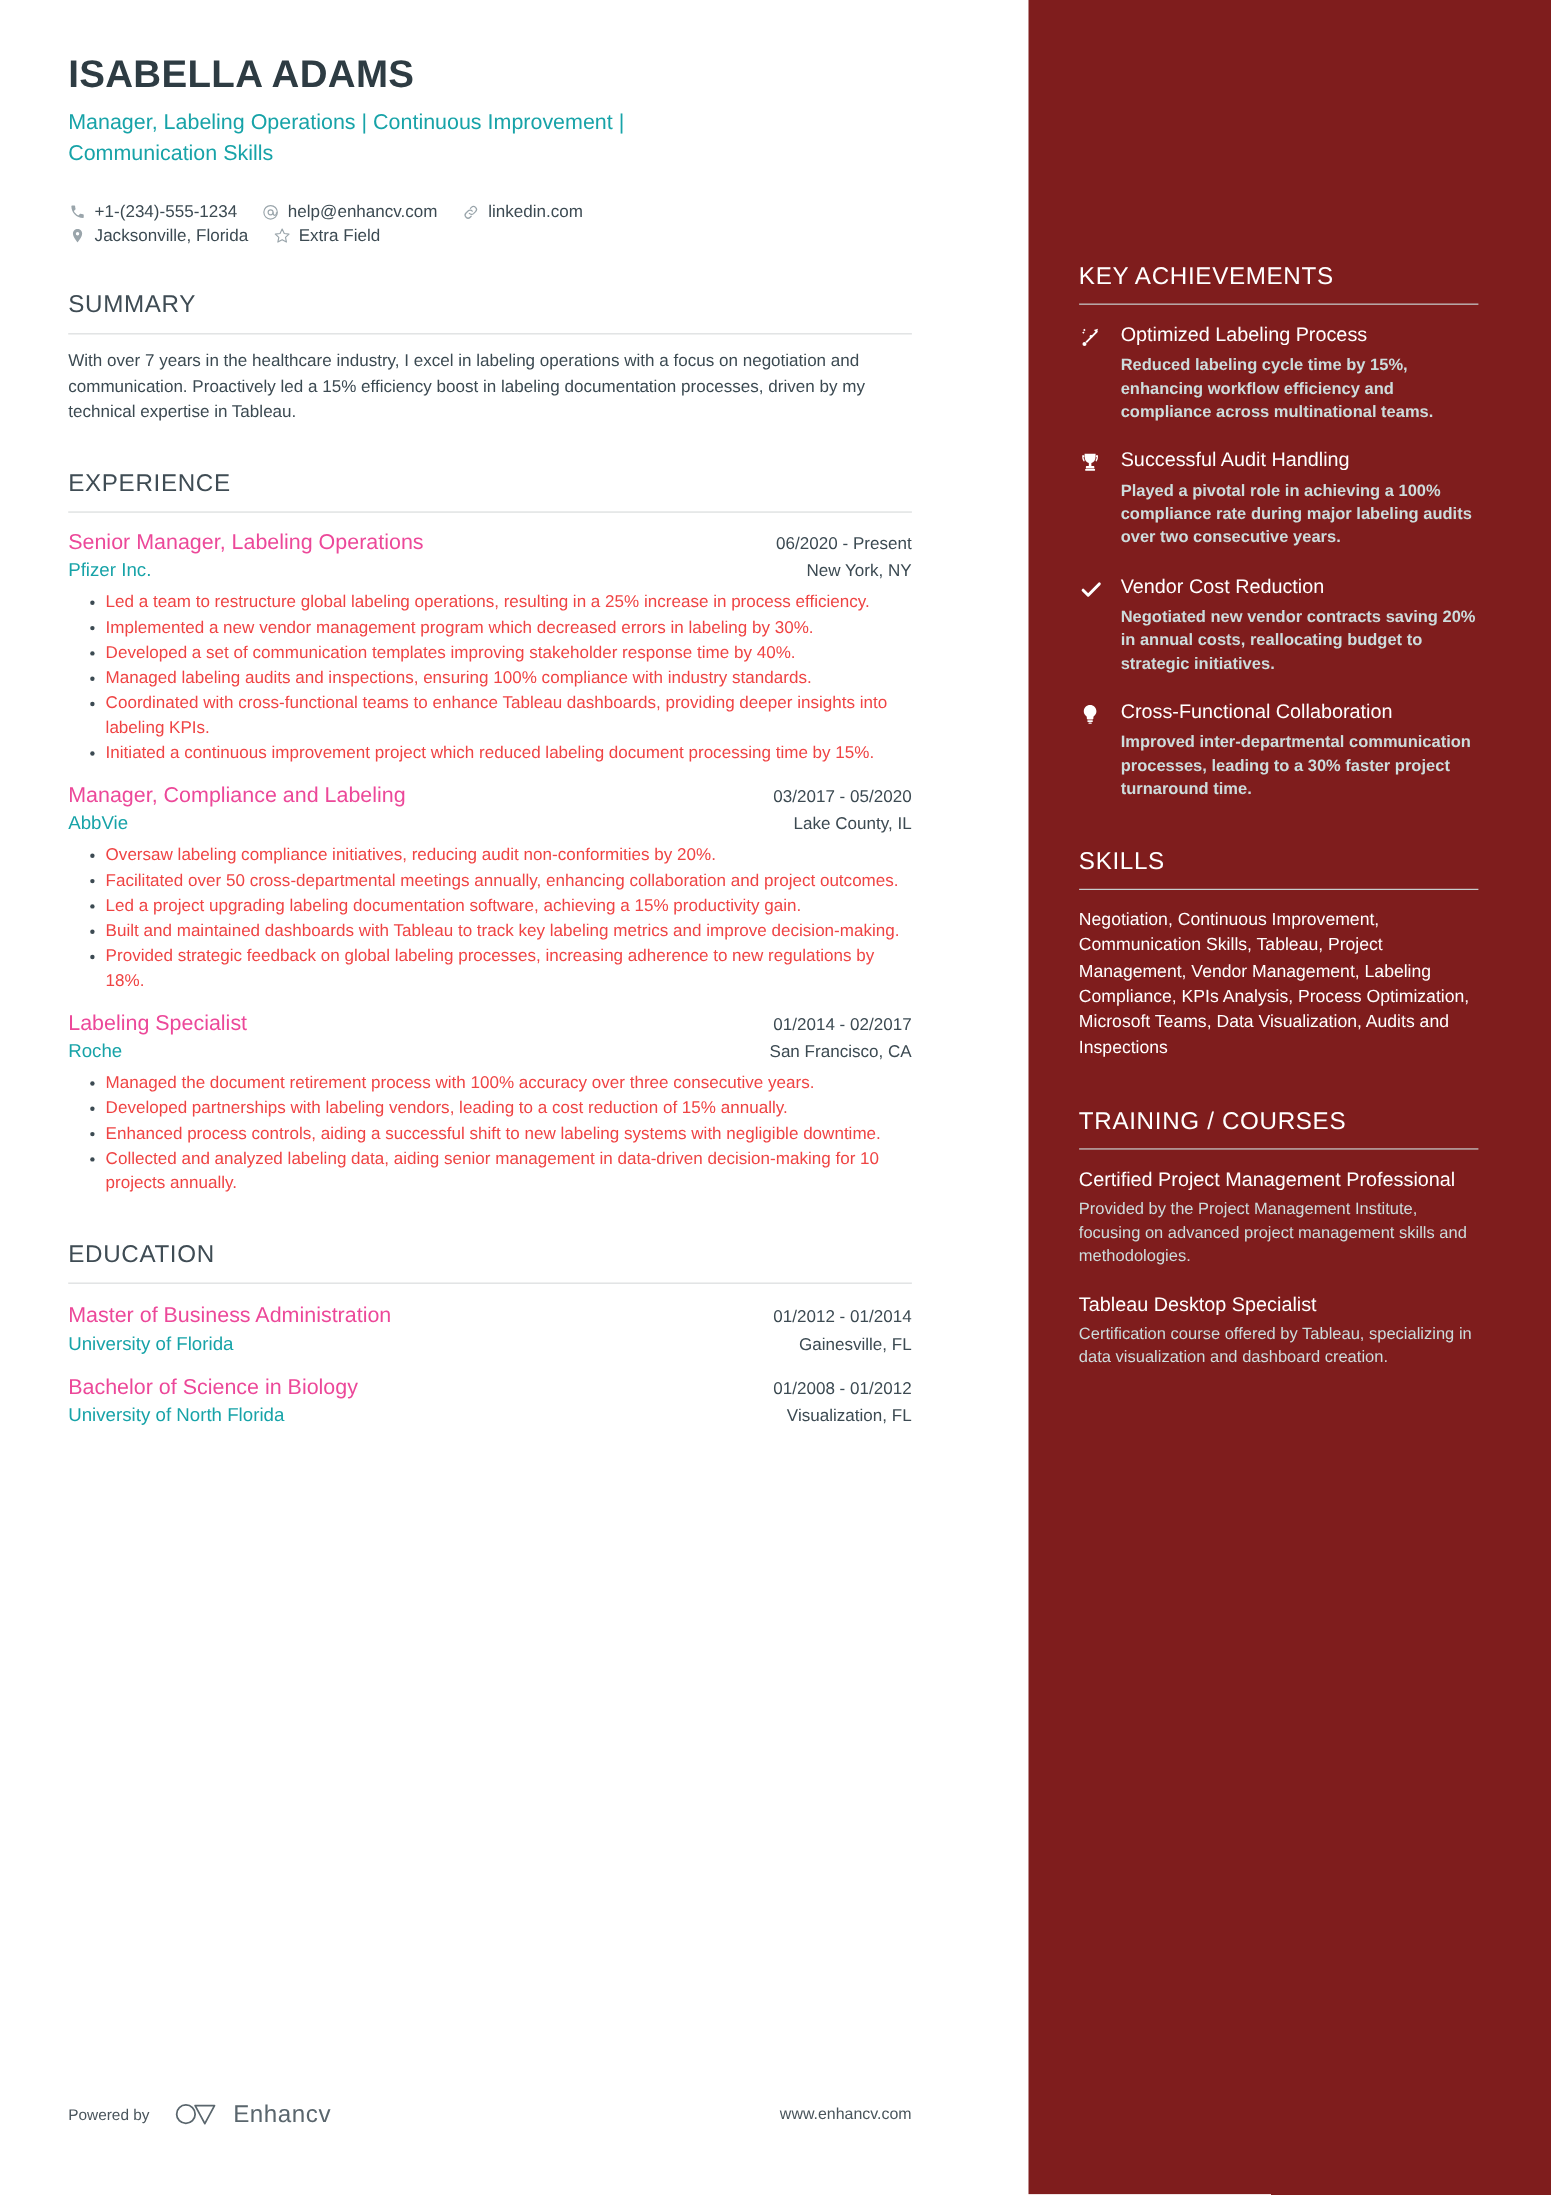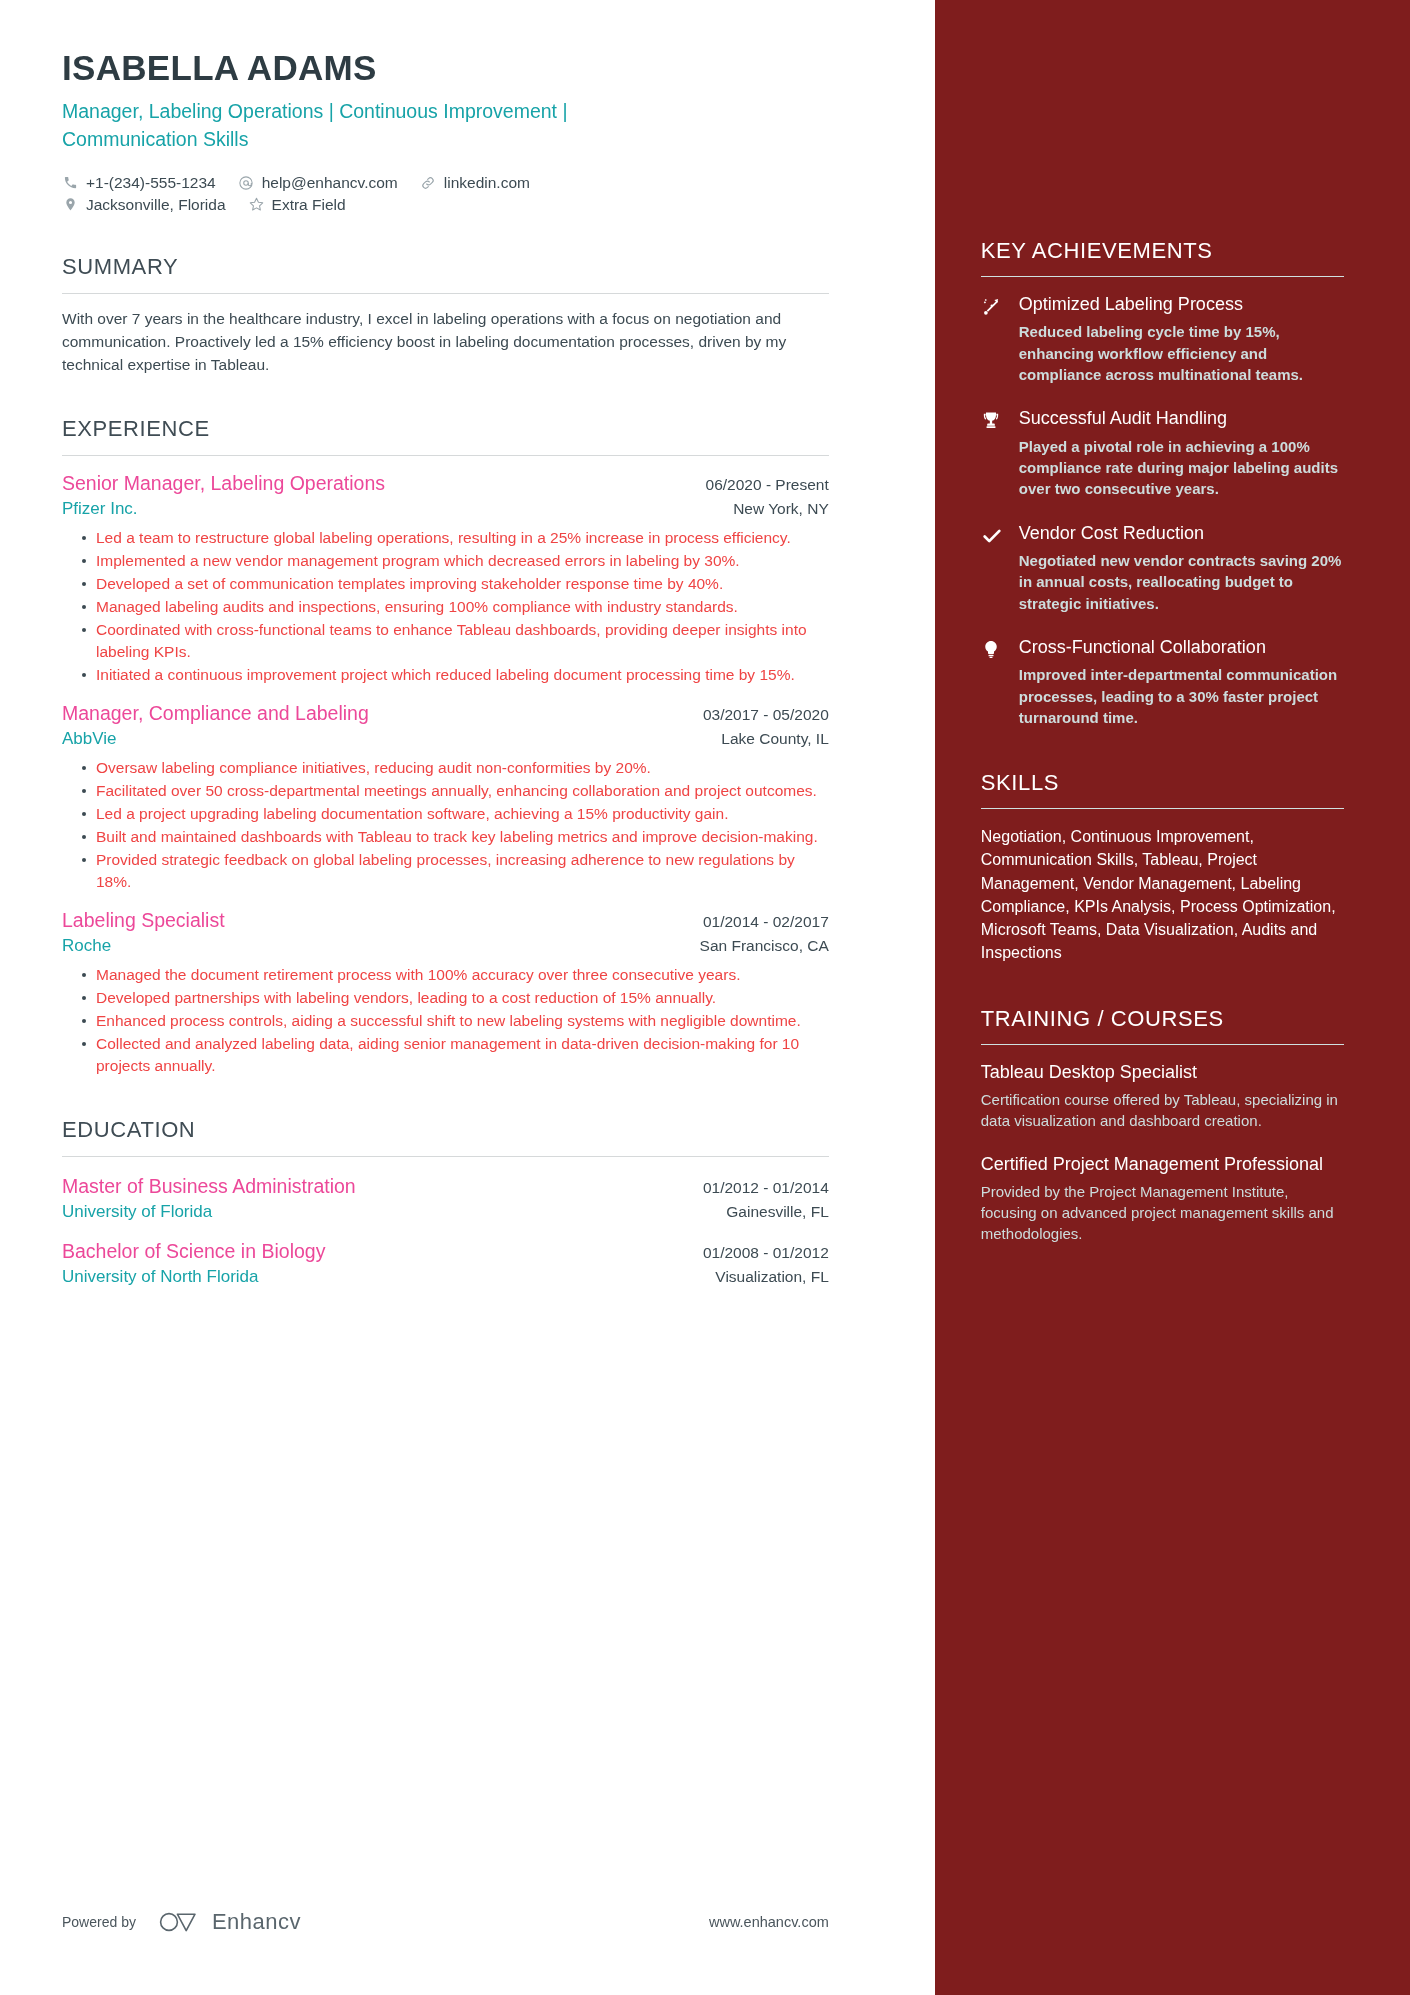--- a/index.html
+++ b/index.html
@@ -28,21 +28,21 @@
     font-weight: bold;
     color: #2e3c43;
     letter-spacing: 0.3px;
     line-height: 1.15;
     margin-bottom: 10px;
   }
   .headline {
     font-size: 19.5px;
     color: #17a3a8;
     line-height: 1.42;
-    margin-bottom: 20px;
+    margin-bottom: 30px;
     max-width: 600px;
   }
   .contact-rows { margin-bottom: 8px; }
   .contact-row {
     display: flex;
     align-items: center;
     flex-wrap: wrap;
     margin-bottom: 4px;
   }
   .contact-item {
@@ -461,24 +461,24 @@
 
     <div class="side-section">
       <div class="side-title">SKILLS</div>
       <div class="skills-text">Negotiation, Continuous Improvement, Communication Skills, Tableau, Project Management, Vendor Management, Labeling Compliance, KPIs Analysis, Process Optimization, Microsoft Teams, Data Visualization, Audits and Inspections</div>
     </div>
 
     <div class="side-section">
       <div class="side-title">TRAINING / COURSES</div>
 
       <div class="course">
+        <div class="course-title">Certified Project Management Professional</div>
+        <div class="course-desc">Provided by the Project Management Institute, focusing on advanced project management skills and methodologies.</div>
+      </div>
+
+      <div class="course">
         <div class="course-title">Tableau Desktop Specialist</div>
         <div class="course-desc">Certification course offered by Tableau, specializing in data visualization and dashboard creation.</div>
       </div>
-
-      <div class="course">
-        <div class="course-title">Certified Project Management Professional</div>
-        <div class="course-desc">Provided by the Project Management Institute, focusing on advanced project management skills and methodologies.</div>
-      </div>
     </div>
 
   </div>
 </div>
 
 </body></html>

